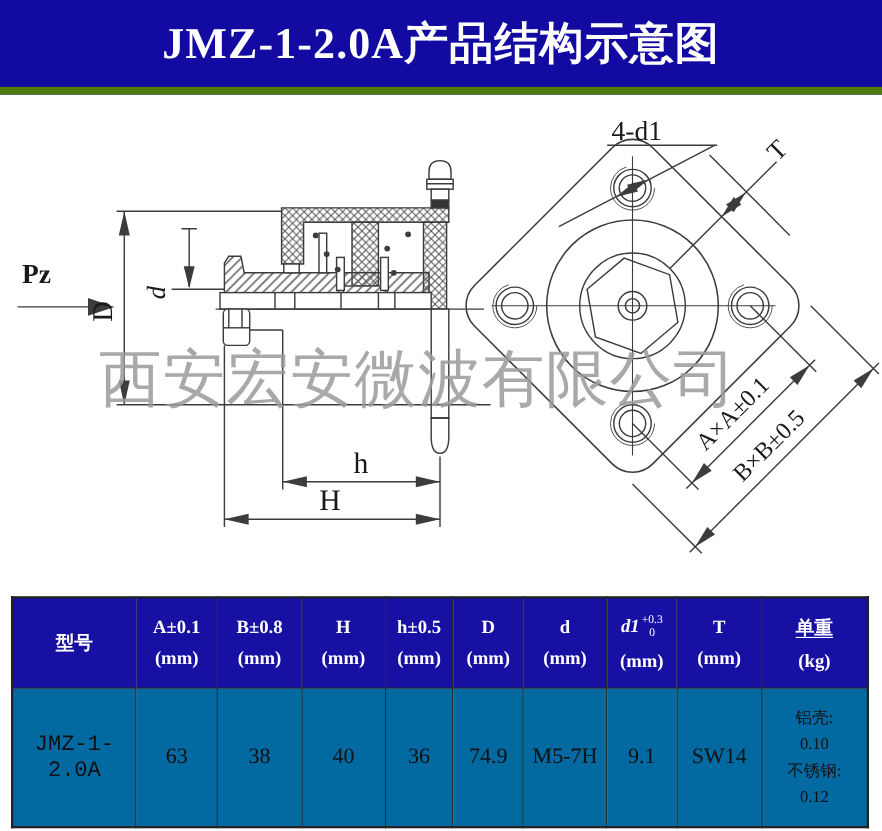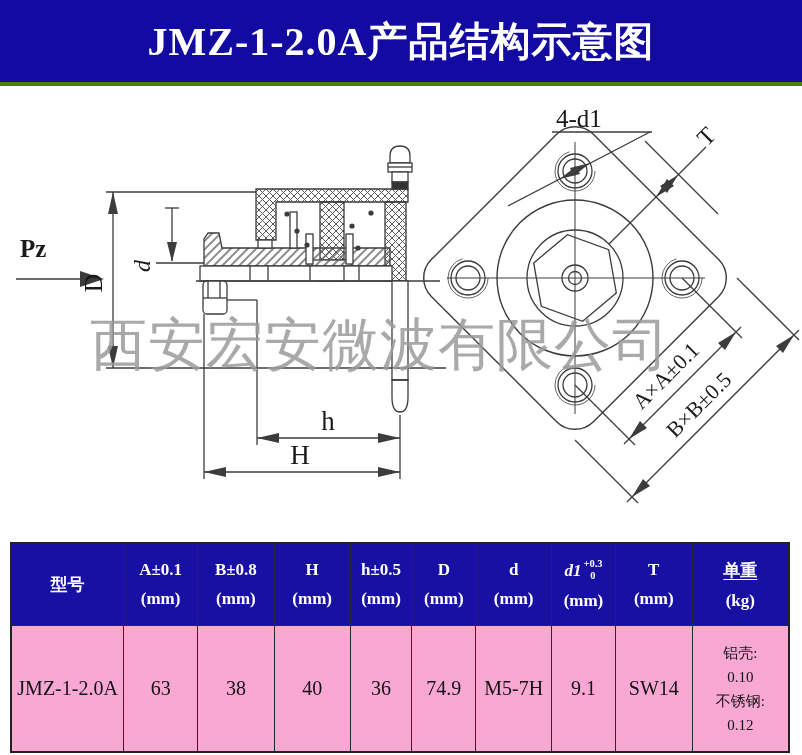--- a/index.html
+++ b/index.html
@@ -2,44 +2,44 @@
 <html><head>
 <meta charset="utf-8">
 <style>
   html,body{margin:0;padding:0;}
   body{
     width:802px;height:755px;position:relative;background:#ffffff;overflow:hidden;
     font-family:"Liberation Serif","DejaVu Serif",serif;
   }
   .banner{
     position:absolute;top:0;left:0;width:802px;height:86px;
-    background:#130aa1;border-bottom:4px solid #4d7c0f;box-sizing:border-box;
+    background:#130aa1;border-bottom:7px solid #4d7c0f;box-sizing:border-box;
     display:flex;align-items:center;justify-content:center;
   }
   .banner .title{
     color:#ffffff;font-size:40px;font-weight:bold;letter-spacing:1px;
   }
   .drawing{position:absolute;top:88px;left:0;width:802px;height:452px;}
   .spec-table{
     position:absolute;left:10px;top:542px;width:780px;
     border-collapse:collapse;table-layout:fixed;text-align:center;
     border:2px solid #222;
   }
   .spec-table th,.spec-table td{border:1px solid #2a2a2a;padding:0;vertical-align:middle;}
   .spec-table th{
     background:#1710a2;color:#ffffff;height:81px;font-weight:bold;font-size:17px;
   }
-  .spec-table td{height:125px;font-size:20px;color:#111;background:#f9a8d4;}
+  .spec-table td{height:125px;font-size:20px;color:#111;background:#0369a1;}
   .h2{margin-top:9px;}
-  .model-cell{font-size:19px;}
+  .model-cell{font-size:19px;font-family:Liberation Mono, monospace;}
   .ital{font-style:italic;}
   .uline{text-decoration:underline;text-underline-offset:3px;}
   .tol{
     display:inline-block;vertical-align:-3px;margin-left:2px;
-    font-size:10.5px;line-height:1.1;text-align:center;font-weight:bold;
+    font-size:10.5px;line-height:1.1;text-align:center;font-weight:normal;
   }
   .tol span{display:block;}
   .weight-cell div{font-size:15px;line-height:1.6;}
 </style>
 </head>
 <body>
 
 <div class="banner">
   <div class="title">JMZ-1-2.0A产品结构示意图</div>
 </div>

